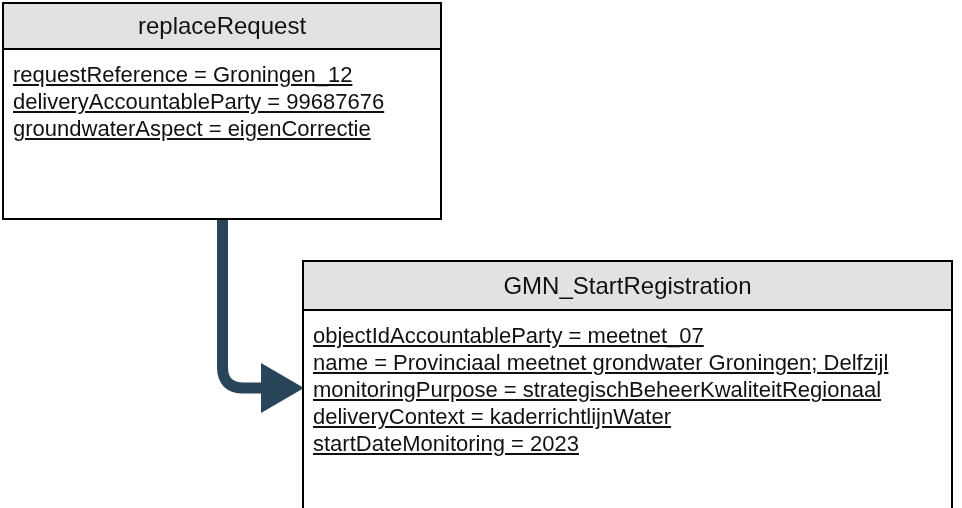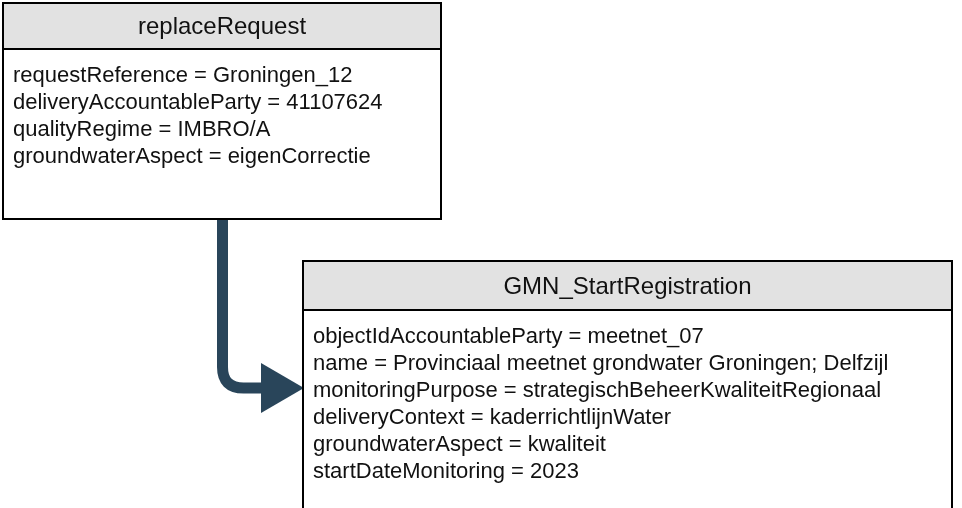--- a/index.html
+++ b/index.html
@@ -38,21 +38,21 @@
     color: var(--text-color);
   }
 
   .uml-body {
     padding: 11px 8px 0 9px;
     font-size: 22px;
     line-height: 27px;
     white-space: nowrap;
   }
 
-  .uml-attr { display: block; }
+  .uml-attr { display: block; text-decoration: underline; }
 
   #box-replace-request {
     left: 2px; top: 2px;
     width: 440px; height: 218px;
   }
   #box-replace-request .uml-header { height: 46px; }
 
   #box-gmn-start-registration {
     left: 302px; top: 260px;
     width: 651px; height: 307px;
@@ -68,36 +68,34 @@
 </style>
 </head>
 <body>
 
 <div class="canvas">
 
   <div class="uml-box" id="box-replace-request">
     <div class="uml-header">replaceRequest</div>
     <div class="uml-body">
       <span class="uml-attr">requestReference = Groningen_12</span>
-      <span class="uml-attr">deliveryAccountableParty = 41107624</span>
-      <span class="uml-attr">qualityRegime = IMBRO/A</span>
+      <span class="uml-attr">deliveryAccountableParty = 99687676</span>
       <span class="uml-attr">groundwaterAspect = eigenCorrectie</span>
     </div>
   </div>
 
   <svg class="arrow-layer" viewBox="0 0 962 508" xmlns="http://www.w3.org/2000/svg" aria-hidden="true">
     <path d="M 222.5 220 L 222.5 367 Q 222.5 388 243.5 388 L 263 388" fill="none" stroke-width="11" stroke-linecap="butt" stroke="#29455a"></path>
     <polygon points="261,363 304,388 261,413" fill="#29455a"></polygon>
   </svg>
 
   <div class="uml-box" id="box-gmn-start-registration">
     <div class="uml-header">GMN_StartRegistration</div>
     <div class="uml-body">
       <span class="uml-attr">objectIdAccountableParty = meetnet_07</span>
       <span class="uml-attr">name = Provinciaal meetnet grondwater Groningen; Delfzijl</span>
       <span class="uml-attr">monitoringPurpose = strategischBeheerKwaliteitRegionaal</span>
       <span class="uml-attr">deliveryContext = kaderrichtlijnWater</span>
-      <span class="uml-attr">groundwaterAspect = kwaliteit</span>
       <span class="uml-attr">startDateMonitoring = 2023</span>
     </div>
   </div>
 
 </div>
 
 </body></html>

